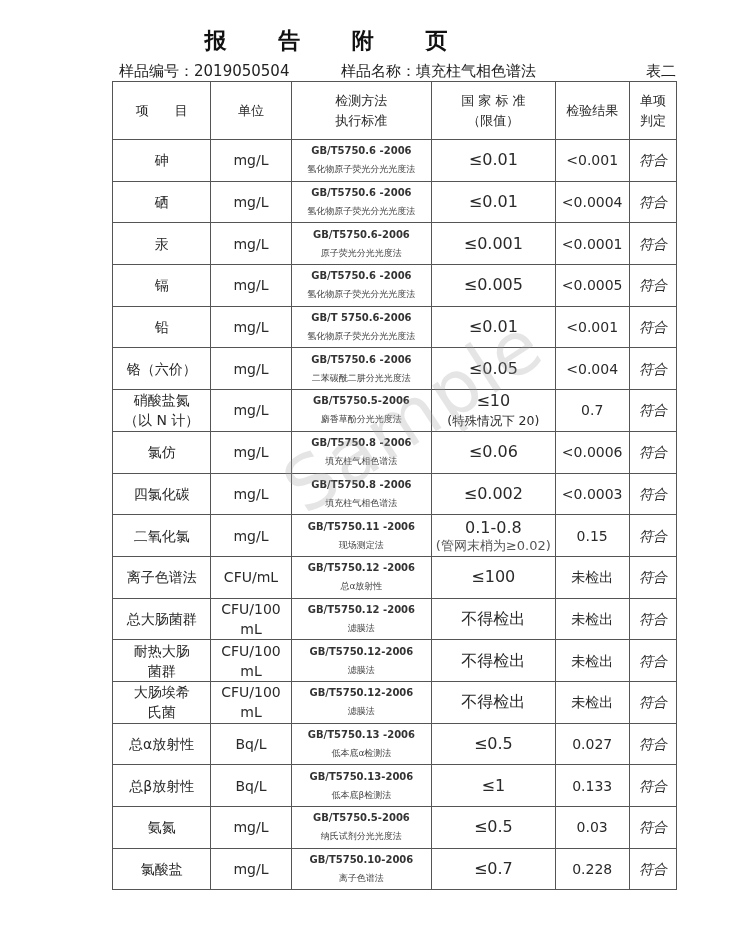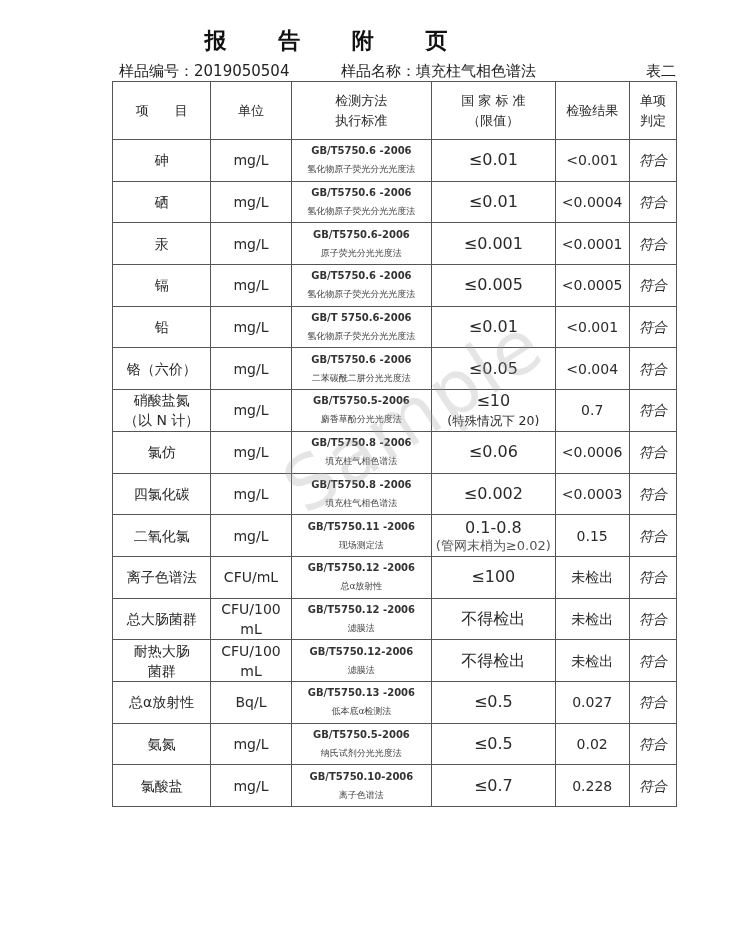--- a/index.html
+++ b/index.html
@@ -360,50 +360,86 @@
           <span class="method-name">滤膜法</span>
         </td>
         <td class="cell-std">
           <span class="std-main">不得检出</span>
         </td>
         <td class="cell-result"><span>未检出</span></td>
         <td class="cell-judge"><span>符合</span></td>
       </tr>
       <tr>
         <td class="cell-item">
+          <span style="display:block">大肠埃希</span>
+          <span style="display:block">氏菌</span>
+        </td>
+        <td class="cell-unit">
+          <span style="display:block">CFU/100</span>
+          <span style="display:block">mL</span>
+        </td>
+        <td class="cell-method">
+          <span class="method-code">GB/T5750.12-2006</span>
+          <span class="method-name">滤膜法</span>
+        </td>
+        <td class="cell-std">
+          <span class="std-main">不得检出</span>
+        </td>
+        <td class="cell-result"><span>未检出</span></td>
+        <td class="cell-judge"><span>符合</span></td>
+      </tr>
+      <tr>
+        <td class="cell-item">
           <span style="display:block">总α放射性</span>
         </td>
         <td class="cell-unit">
           <span style="display:block">Bq/L</span>
         </td>
         <td class="cell-method">
           <span class="method-code">GB/T5750.13 -2006</span>
           <span class="method-name">低本底α检测法</span>
         </td>
         <td class="cell-std">
           <span class="std-main">≤0.5</span>
         </td>
         <td class="cell-result"><span>0.027</span></td>
         <td class="cell-judge"><span>符合</span></td>
       </tr>
       <tr>
         <td class="cell-item">
+          <span style="display:block">总β放射性</span>
+        </td>
+        <td class="cell-unit">
+          <span style="display:block">Bq/L</span>
+        </td>
+        <td class="cell-method">
+          <span class="method-code">GB/T5750.13-2006</span>
+          <span class="method-name">低本底β检测法</span>
+        </td>
+        <td class="cell-std">
+          <span class="std-main">≤1</span>
+        </td>
+        <td class="cell-result"><span>0.133</span></td>
+        <td class="cell-judge"><span>符合</span></td>
+      </tr>
+      <tr>
+        <td class="cell-item">
           <span style="display:block">氨氮</span>
         </td>
         <td class="cell-unit">
           <span style="display:block">mg/L</span>
         </td>
         <td class="cell-method">
           <span class="method-code">GB/T5750.5-2006</span>
           <span class="method-name">纳氏试剂分光光度法</span>
         </td>
         <td class="cell-std">
           <span class="std-main">≤0.5</span>
         </td>
-        <td class="cell-result"><span>0.02</span></td>
+        <td class="cell-result"><span>0.03</span></td>
         <td class="cell-judge"><span>符合</span></td>
       </tr>
       <tr>
         <td class="cell-item">
           <span style="display:block">氯酸盐</span>
         </td>
         <td class="cell-unit">
           <span style="display:block">mg/L</span>
         </td>
         <td class="cell-method">

